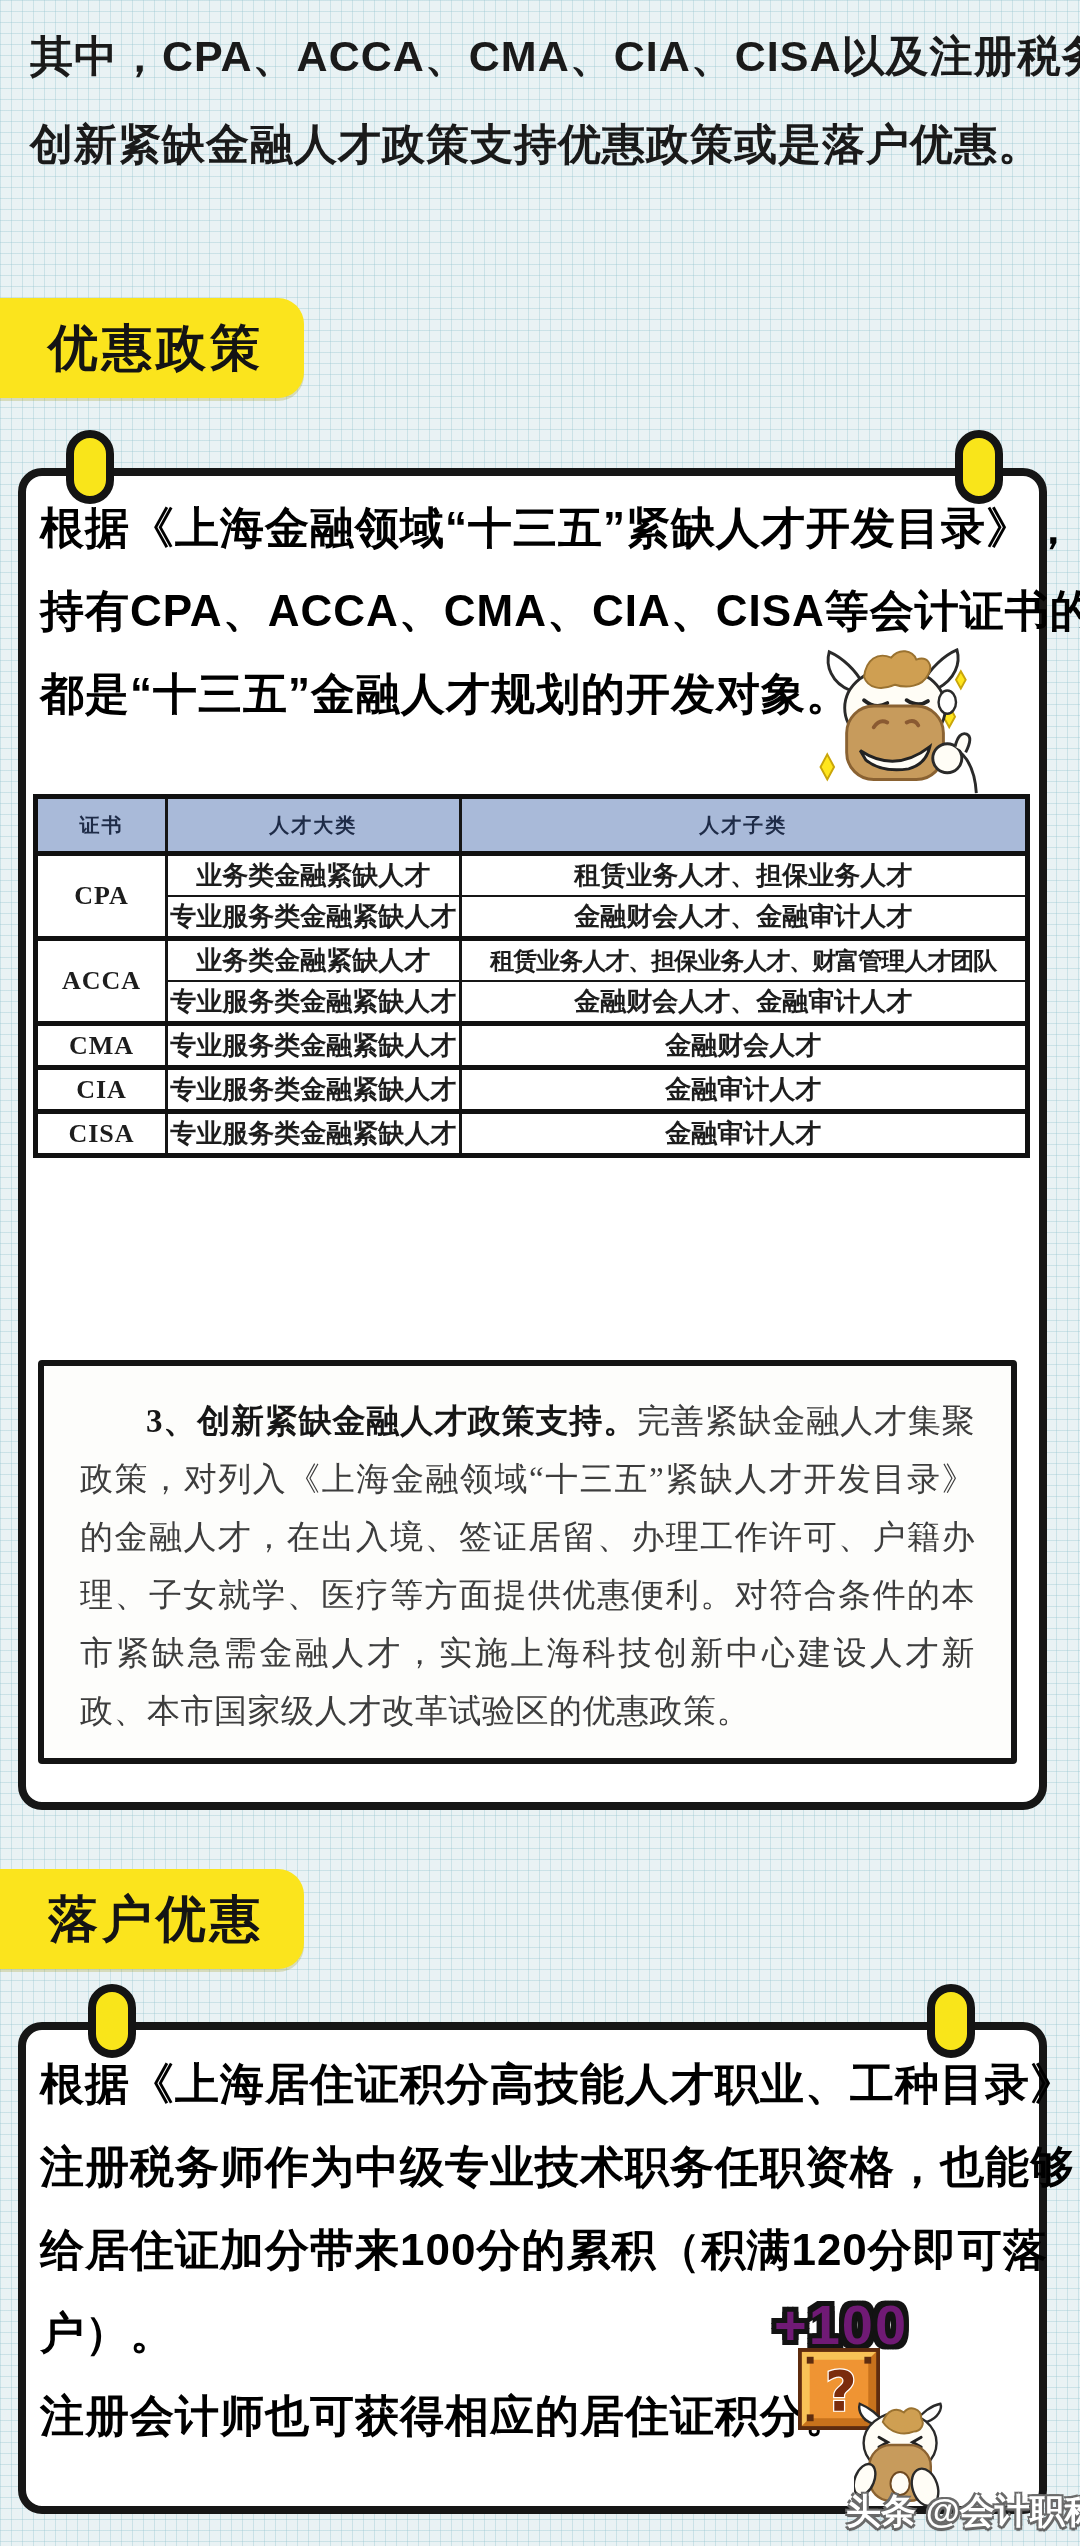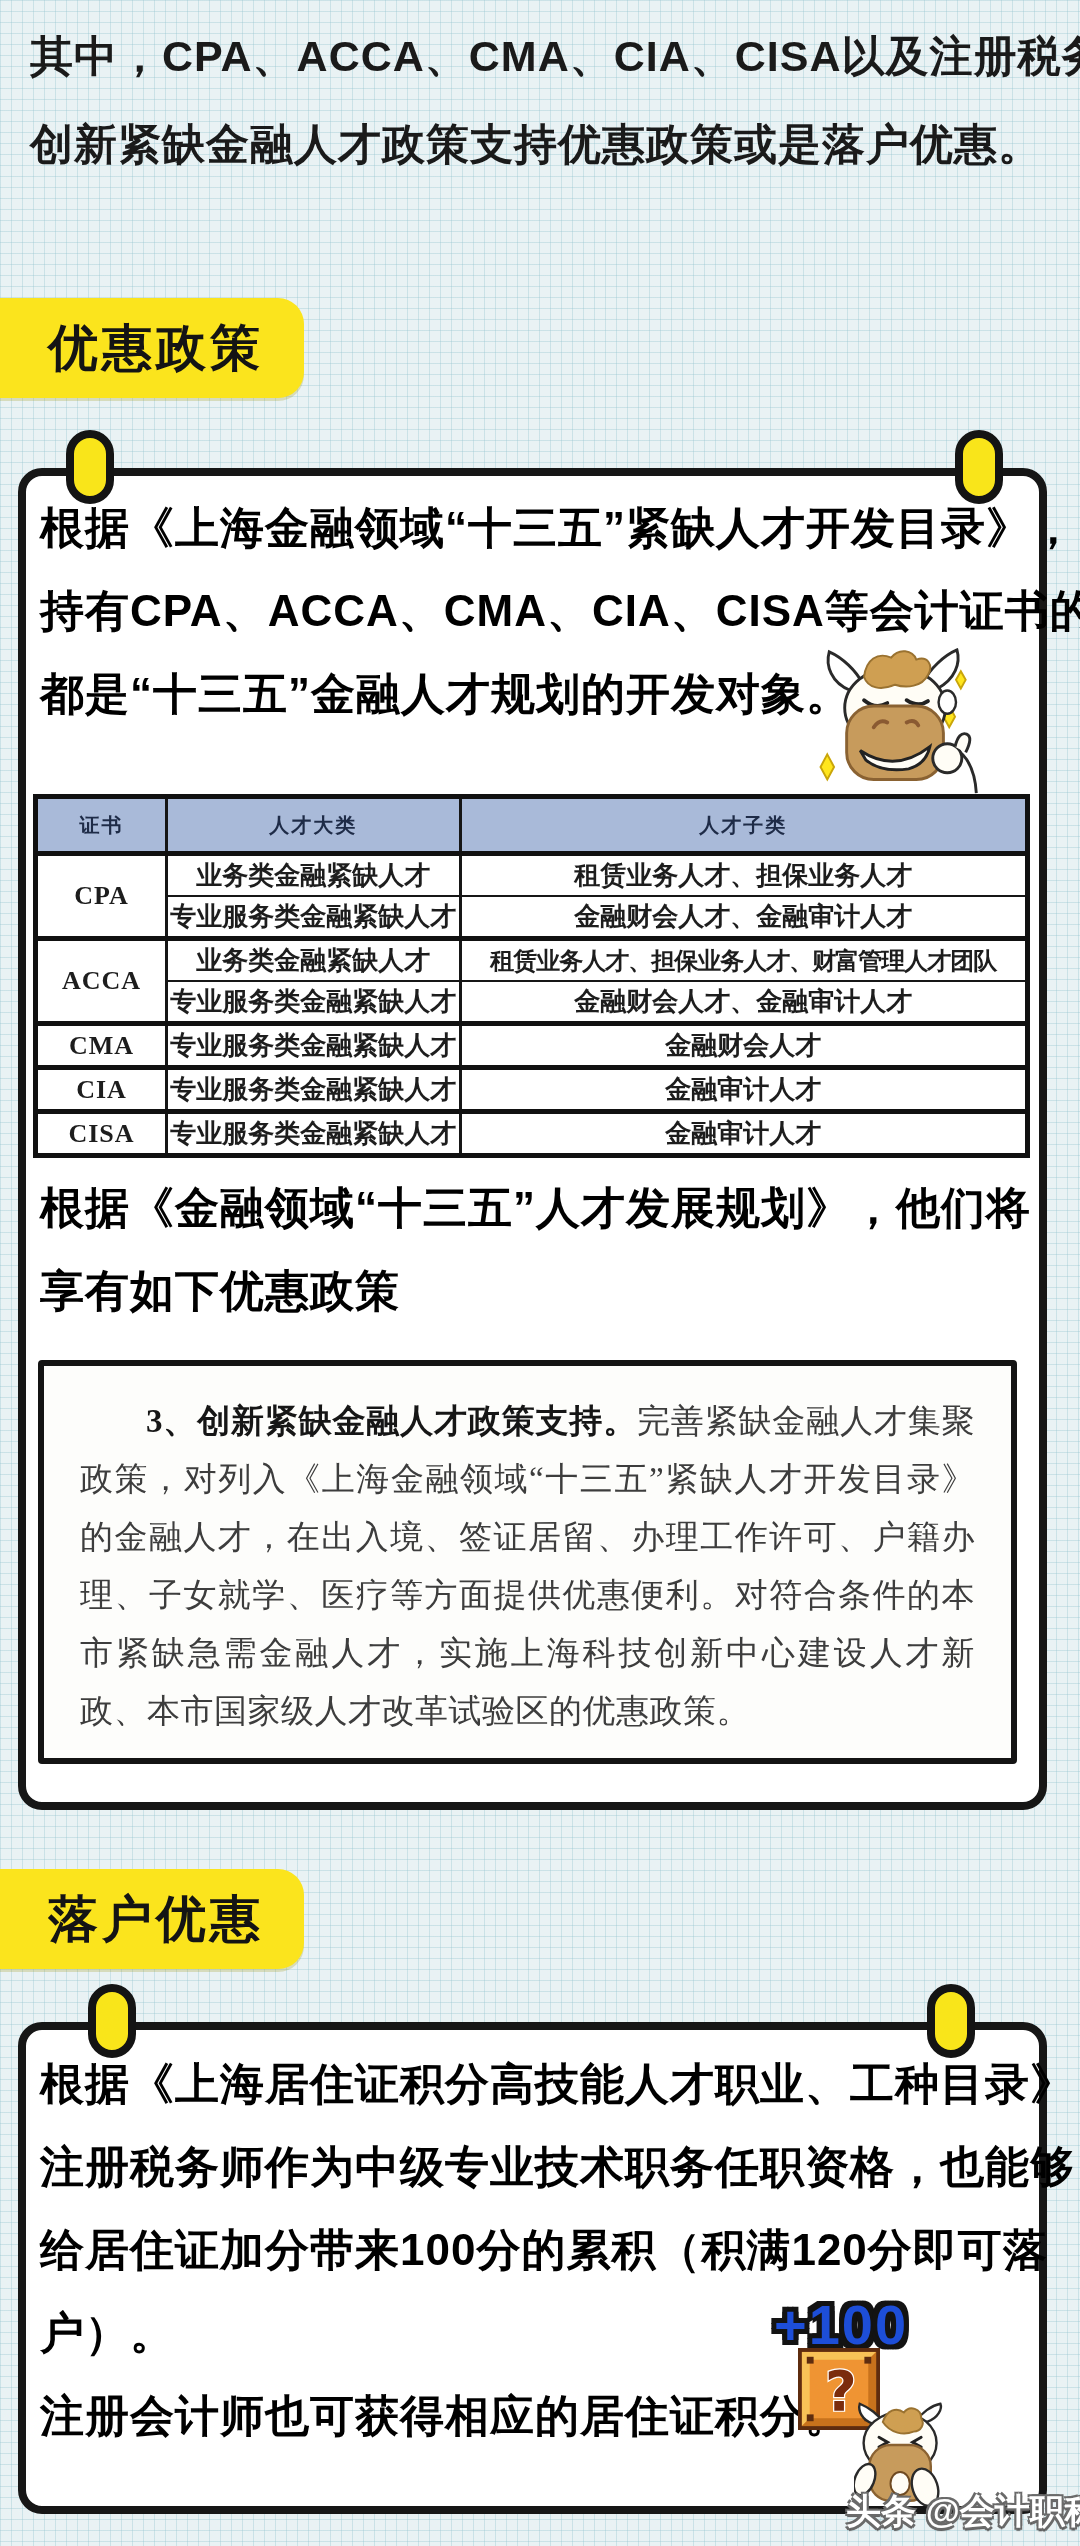--- a/index.html
+++ b/index.html
@@ -59,21 +59,21 @@
   .p1{top:10px;}
   .p2{top:690px;}
   .p3{top:12px;}
 
   
   .mascot1{position:absolute;top:170px;right:58px;z-index:1;}
   .mascot2{position:absolute;top:372px;left:828px;z-index:2;}
   .qblock{position:absolute;top:318px;left:772px;z-index:2;}
   .plus100{
     position:absolute;top:262px;left:748px;z-index:2;
-    font-size:56px;font-weight:900;color:#1d4ed8;letter-spacing:2px;
+    font-size:56px;font-weight:900;color:#701a75;letter-spacing:2px;
     text-shadow:-5px -5px 0 #131313,5px -5px 0 #131313,-5px 5px 0 #131313,5px 5px 0 #131313,
                 -5px 0 0 #131313,5px 0 0 #131313,0 -5px 0 #131313,0 5px 0 #131313;
   }
   .watermark{
     position:absolute;top:458px;left:820px;z-index:6;white-space:nowrap;
     font-size:35px;font-weight:700;color:#ffffff;
     text-shadow:-2px -2px 0 #6a6a6a,2px -2px 0 #6a6a6a,-2px 2px 0 #6a6a6a,2px 2px 0 #6a6a6a,
                 0 3px 1px #555;
   }
 
@@ -190,21 +190,20 @@
         </tr>
         <tr class="grp">
           <td class="cert">CISA</td>
           <td>专业服务类金融紧缺人才</td>
           <td>金融审计人才</td>
         </tr>
         </tbody>
       </table>
     </div>
 
-    <p class="para p2"><span>根据《金融领域“十三五”人才发展规划》，他们将</span><br><span>享有如下优惠政策</span></p>
 
     <div class="policy-box">
       <p><b>3、创新紧缺金融人才政策支持。</b><span>完善紧缺金融人才集聚政策，对列入《上海金融领域“十三五”紧缺人才开发目录》的金融人才，在出入境、签证居留、办理工作许可、户籍办理、子女就学、医疗等方面提供优惠便利。对符合条件的本市紧缺急需金融人才，实施上海科技创新中心建设人才新政、本市国家级人才改革试验区的优惠政策。</span></p>
     </div>
   </section>
 
   <div class="badge badge2">
     <span>落户优惠</span>
   </div>
 

